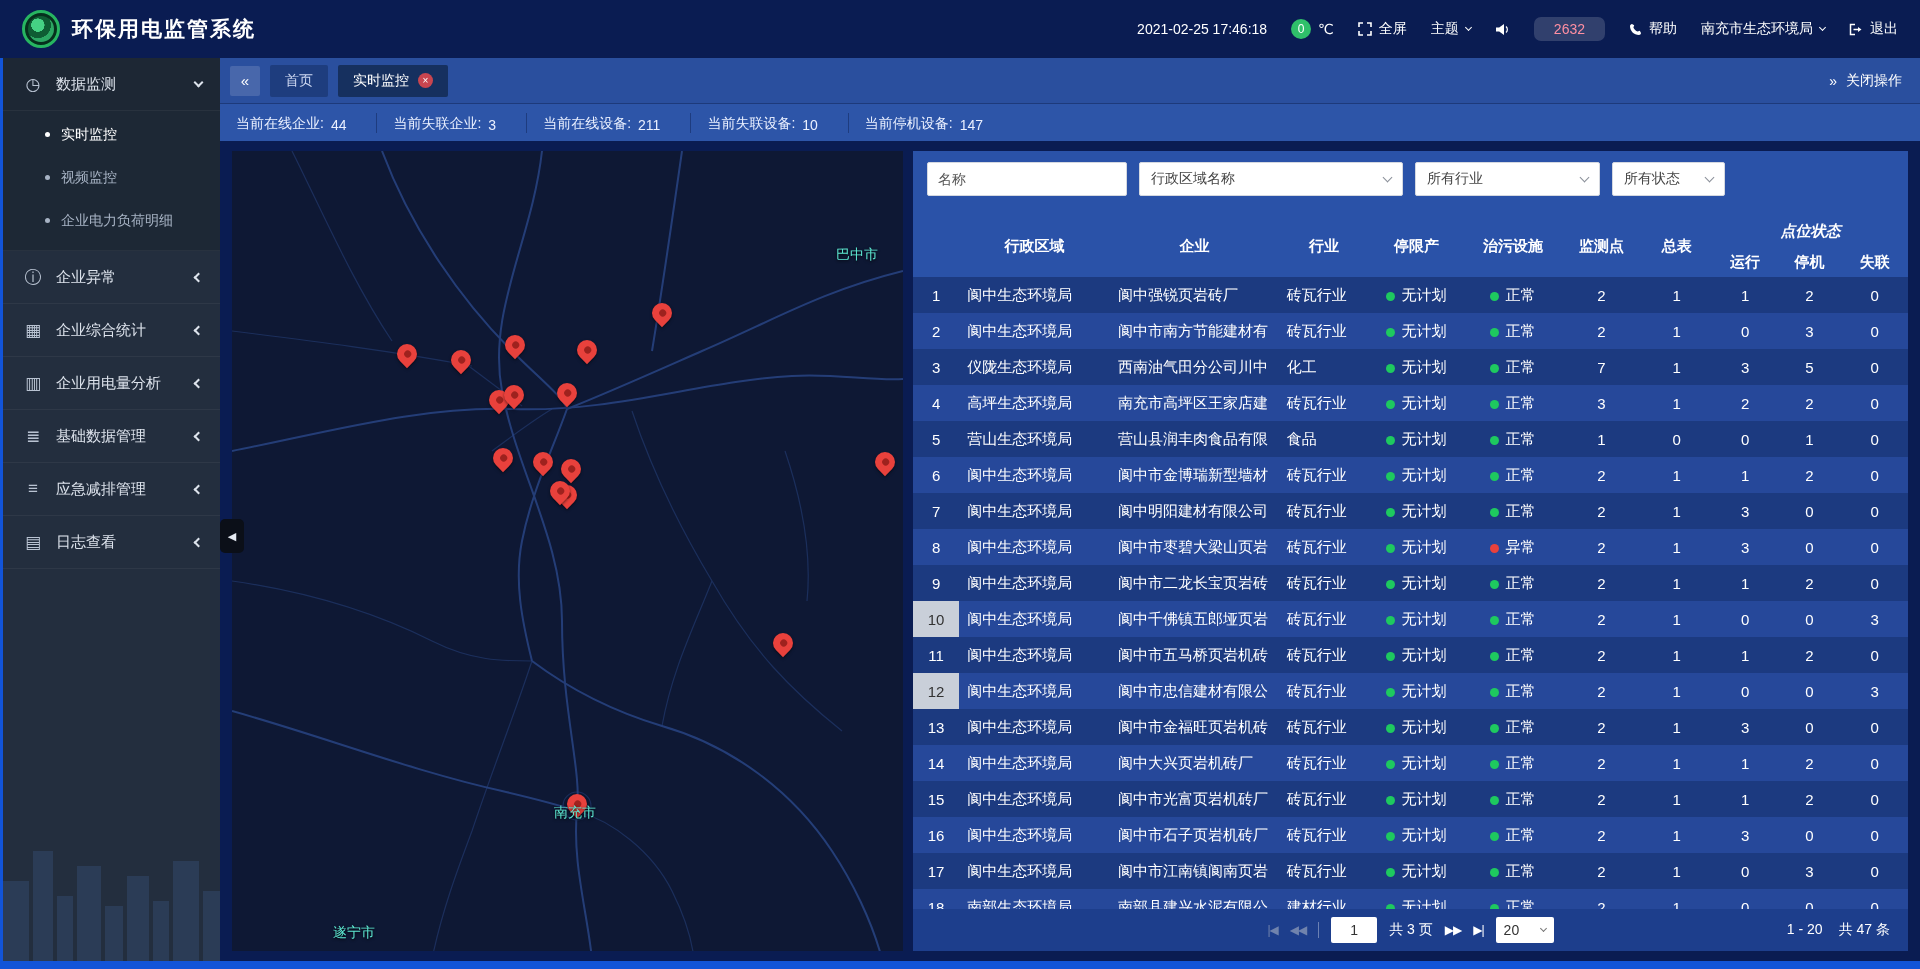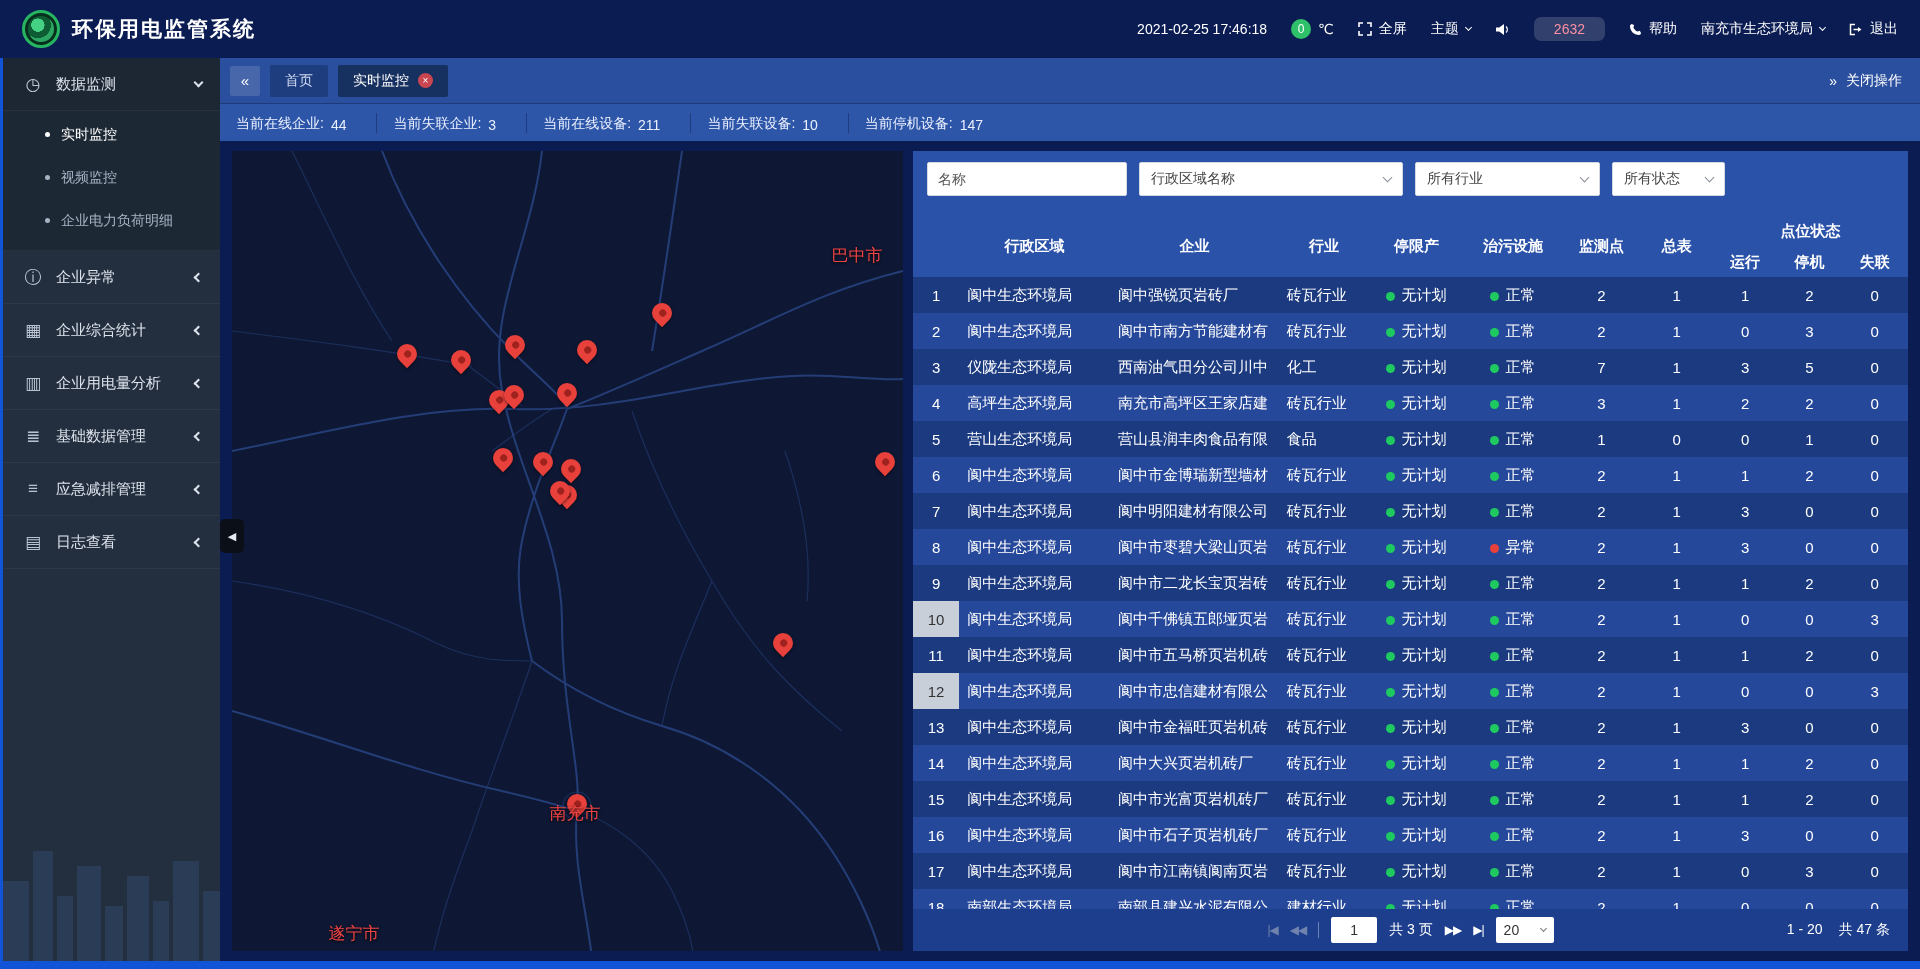--- a/index.html
+++ b/index.html
@@ -53,40 +53,40 @@
   .statsbar{height:38px;background:#2d55a8;display:flex;align-items:center;flex:none;font-size:14px;color:#eaf0ff;border-top:1px solid rgba(0,10,40,.35)}
   .stat{display:flex;align-items:flex-end;gap:7px;padding:0 30px 0 16px;height:20px;border-right:1px solid rgba(8,22,64,.4)}
   .stat:last-child{border-right:none}
 
   .workspace{flex:1;display:flex;gap:10px;padding:10px 12px;min-height:0}
 
   
   .map-wrap{width:671px;flex:none;position:relative}
   .map-canvas{position:absolute;inset:0;background:#0e1834;overflow:hidden}
   .roads{position:absolute;left:0;top:0}
-  .city{position:absolute;font-size:17px;color:#ef4444;text-shadow:0 1px 3px #000;transform:translate(-50%,-50%);white-space:nowrap}
+  .city{position:absolute;font-size:14px;color:#5eead4;text-shadow:0 1px 3px #000;transform:translate(-50%,-50%);white-space:nowrap}
   .pin{position:absolute;width:20px;height:20px;background:#e8413c;border-radius:50% 50% 50% 0;transform:rotate(-45deg);box-shadow:-1px 1px 3px rgba(0,0,0,.5);cursor:pointer}
   .pin::after{content:"";position:absolute;width:7px;height:7px;border-radius:50%;background:#9e221e;left:6.5px;top:6.5px}
   .collapse-handle{position:absolute;left:-12px;top:46%;width:24px;height:34px;background:#0b0f18;border-radius:5px;display:flex;align-items:center;justify-content:center;color:#e6ebf3;font-size:11px;cursor:pointer;z-index:6}
 
   
   .panel{flex:1;background:#2a52a8;display:flex;flex-direction:column;min-width:0}
   .filters{display:flex;gap:12px;padding:11px 14px;flex:none}
   .f-input{width:200px;height:34px;background:#fff;border:1px solid #d4d8e0;border-radius:2px;padding:0 10px;font-size:14px;color:#333;font-family:inherit}
   .f-input::placeholder{color:#555}
   .f-select{height:34px;background:#fff;border:1px solid #d4d8e0;border-radius:2px;display:flex;align-items:center;justify-content:space-between;gap:8px;padding:0 11px;font-size:14px;color:#444;cursor:pointer}
   .f-select .chev{color:#8a8f99;border-width:1.5px}
   .w-region{width:264px}.w-industry{width:185px}.w-status{width:113px}
 
   .table-wrap{flex:1;overflow:hidden;min-height:0}
   table{width:100%;border-collapse:collapse;table-layout:fixed}
   thead th{font-size:15px;font-weight:bold;color:#fff;padding:0 4px;text-align:center;white-space:nowrap}
   thead tr:first-child th{height:40px;padding-top:8px}
   thead tr:last-child th{height:30px}
-  th.group-head{}
+  th.group-head{font-style:italic}
   tbody td{height:36px;font-size:15px;padding:0 8px;white-space:nowrap;overflow:hidden;text-overflow:ellipsis;color:#fff}
   tbody tr:nth-child(odd){background:#1c3a80}
   tbody tr:nth-child(even){background:#26489a}
   td.c{text-align:center}
   td.l{text-align:left}
   td.num{text-align:center}
   td.num.sel{background:#c9cfd9;color:#333}
   .dot{display:inline-block;width:9px;height:9px;border-radius:50%;margin-right:6px;vertical-align:-1px}
 
   .pagination{height:42px;background:#1d3e8c;flex:none;display:flex;align-items:center;justify-content:center;gap:12px;font-size:14px;position:relative;color:#fff}

